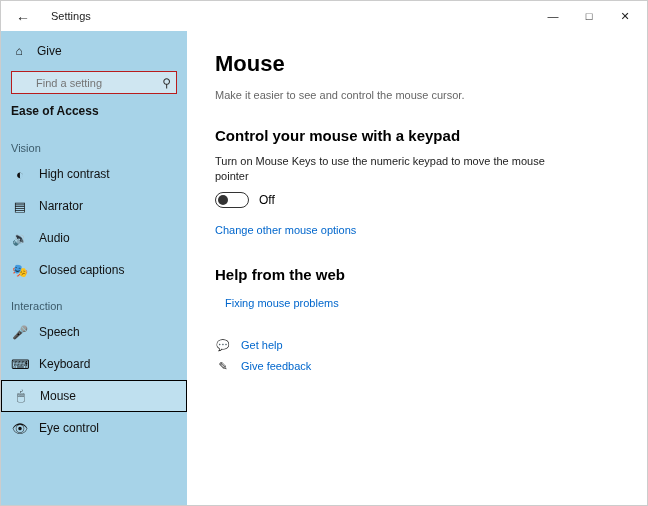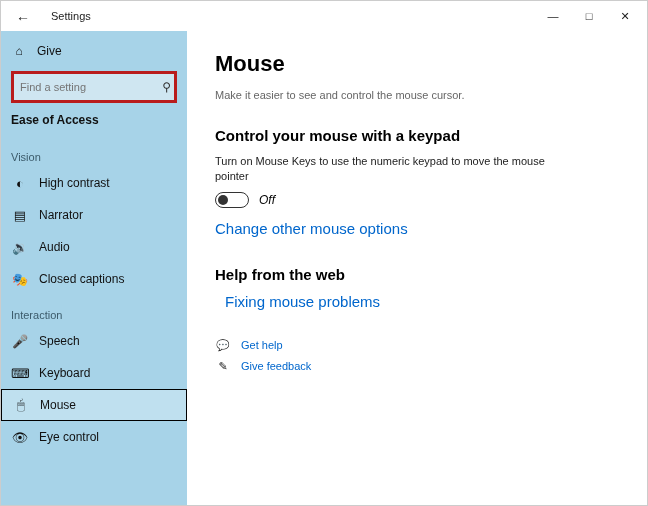--- a/index.html
+++ b/index.html
@@ -7,38 +7,38 @@
   .titlebar { height: 30px; display: flex; align-items: center; padding: 0 4px 0 10px; font-size: 11px; color: #222; }
   .titlebar .back { width: 24px; text-align: center; font-size: 14px; color: #222; }
   .titlebar .title { margin-left: 16px; }
   .titlebar .spacer { flex: 1; }
   .win-btn { width: 36px; height: 28px; display: flex; align-items: center; justify-content: center; font-size: 11px; color: #222; }
   .layout { display: flex; height: calc(506px - 30px); }
   .sidebar { width: 186px; background: #a7d3e8; padding: 6px 0 0 0; display: flex; flex-direction: column; font-size: 12px; color: #111; }
   .home-row { display: flex; align-items: center; height: 28px; padding: 0 10px; gap: 10px; }
   .home-row .icon { width: 16px; text-align: center; }
   .search-wrap { padding: 6px 10px 8px 10px; }
-  .search { width: 100%; height: 32px; border: 3px solid #b91c1c; background: #cfe6f1; padding: 0 24px 0 6px; font-size: 11px; color: #333; }
+  .search { width: 100%; height: 23px; border: 1px solid #b91c1c; background: #cfe6f1; padding: 0 24px 0 24px; font-size: 11px; color: #333; }
   .search-box { position: relative; }
   .search-icon { position: absolute; right: 6px; top: 50%; transform: translateY(-50%); font-size: 12px; color: #333; }
   .cat-title { font-weight: 600; padding: 2px 10px 10px 10px; font-size: 12px; }
   .group-label { font-size: 11px; color: #3c5b6b; padding: 14px 10px 4px 10px; }
   .nav-item { display: flex; align-items: center; height: 32px; padding: 0 10px; gap: 10px; font-size: 12px; color: #111; }
   .nav-item .icon { width: 18px; text-align: center; font-size: 13px; }
   .nav-item.selected { border: 1px solid #000; background: #bfe0ef; }
   .content { flex: 1; padding: 20px 28px; overflow: auto; }
   h1 { font-size: 22px; font-weight: 600; margin-bottom: 12px; }
   .subtitle { font-size: 11px; color: #666; margin-bottom: 26px; }
   h2 { font-size: 15px; font-weight: 600; margin-bottom: 10px; }
   .desc { font-size: 11px; color: #222; margin-bottom: 8px; max-width: 360px; line-height: 1.35; }
   .toggle { display: flex; align-items: center; gap: 10px; margin-bottom: 12px; }
   .switch { width: 34px; height: 16px; border: 1px solid #333; border-radius: 10px; position: relative; background: #fff; }
   .switch .knob { position: absolute; left: 2px; top: 2px; width: 10px; height: 10px; background: #333; border-radius: 50%; }
-  .toggle .state { font-size: 12px; font-style: italic; }
-  .link { color: #0066cc; font-size: 15px; display: inline-block; }
+  .toggle .state { font-size: 12px; }
+  .link { color: #0066cc; font-size: 11px; display: inline-block; }
   .section-gap { height: 28px; }
   .help-link-row { display: flex; align-items: center; gap: 10px; margin: 8px 0; font-size: 11px; }
   .help-link-row .hicon { width: 16px; text-align: center; color: #222; }
   .help-link-row .hlink { color: #0066cc; }
 </style>
 </head>
 <body>
 
 <div class="titlebar">
   <span class="back">←</span>

